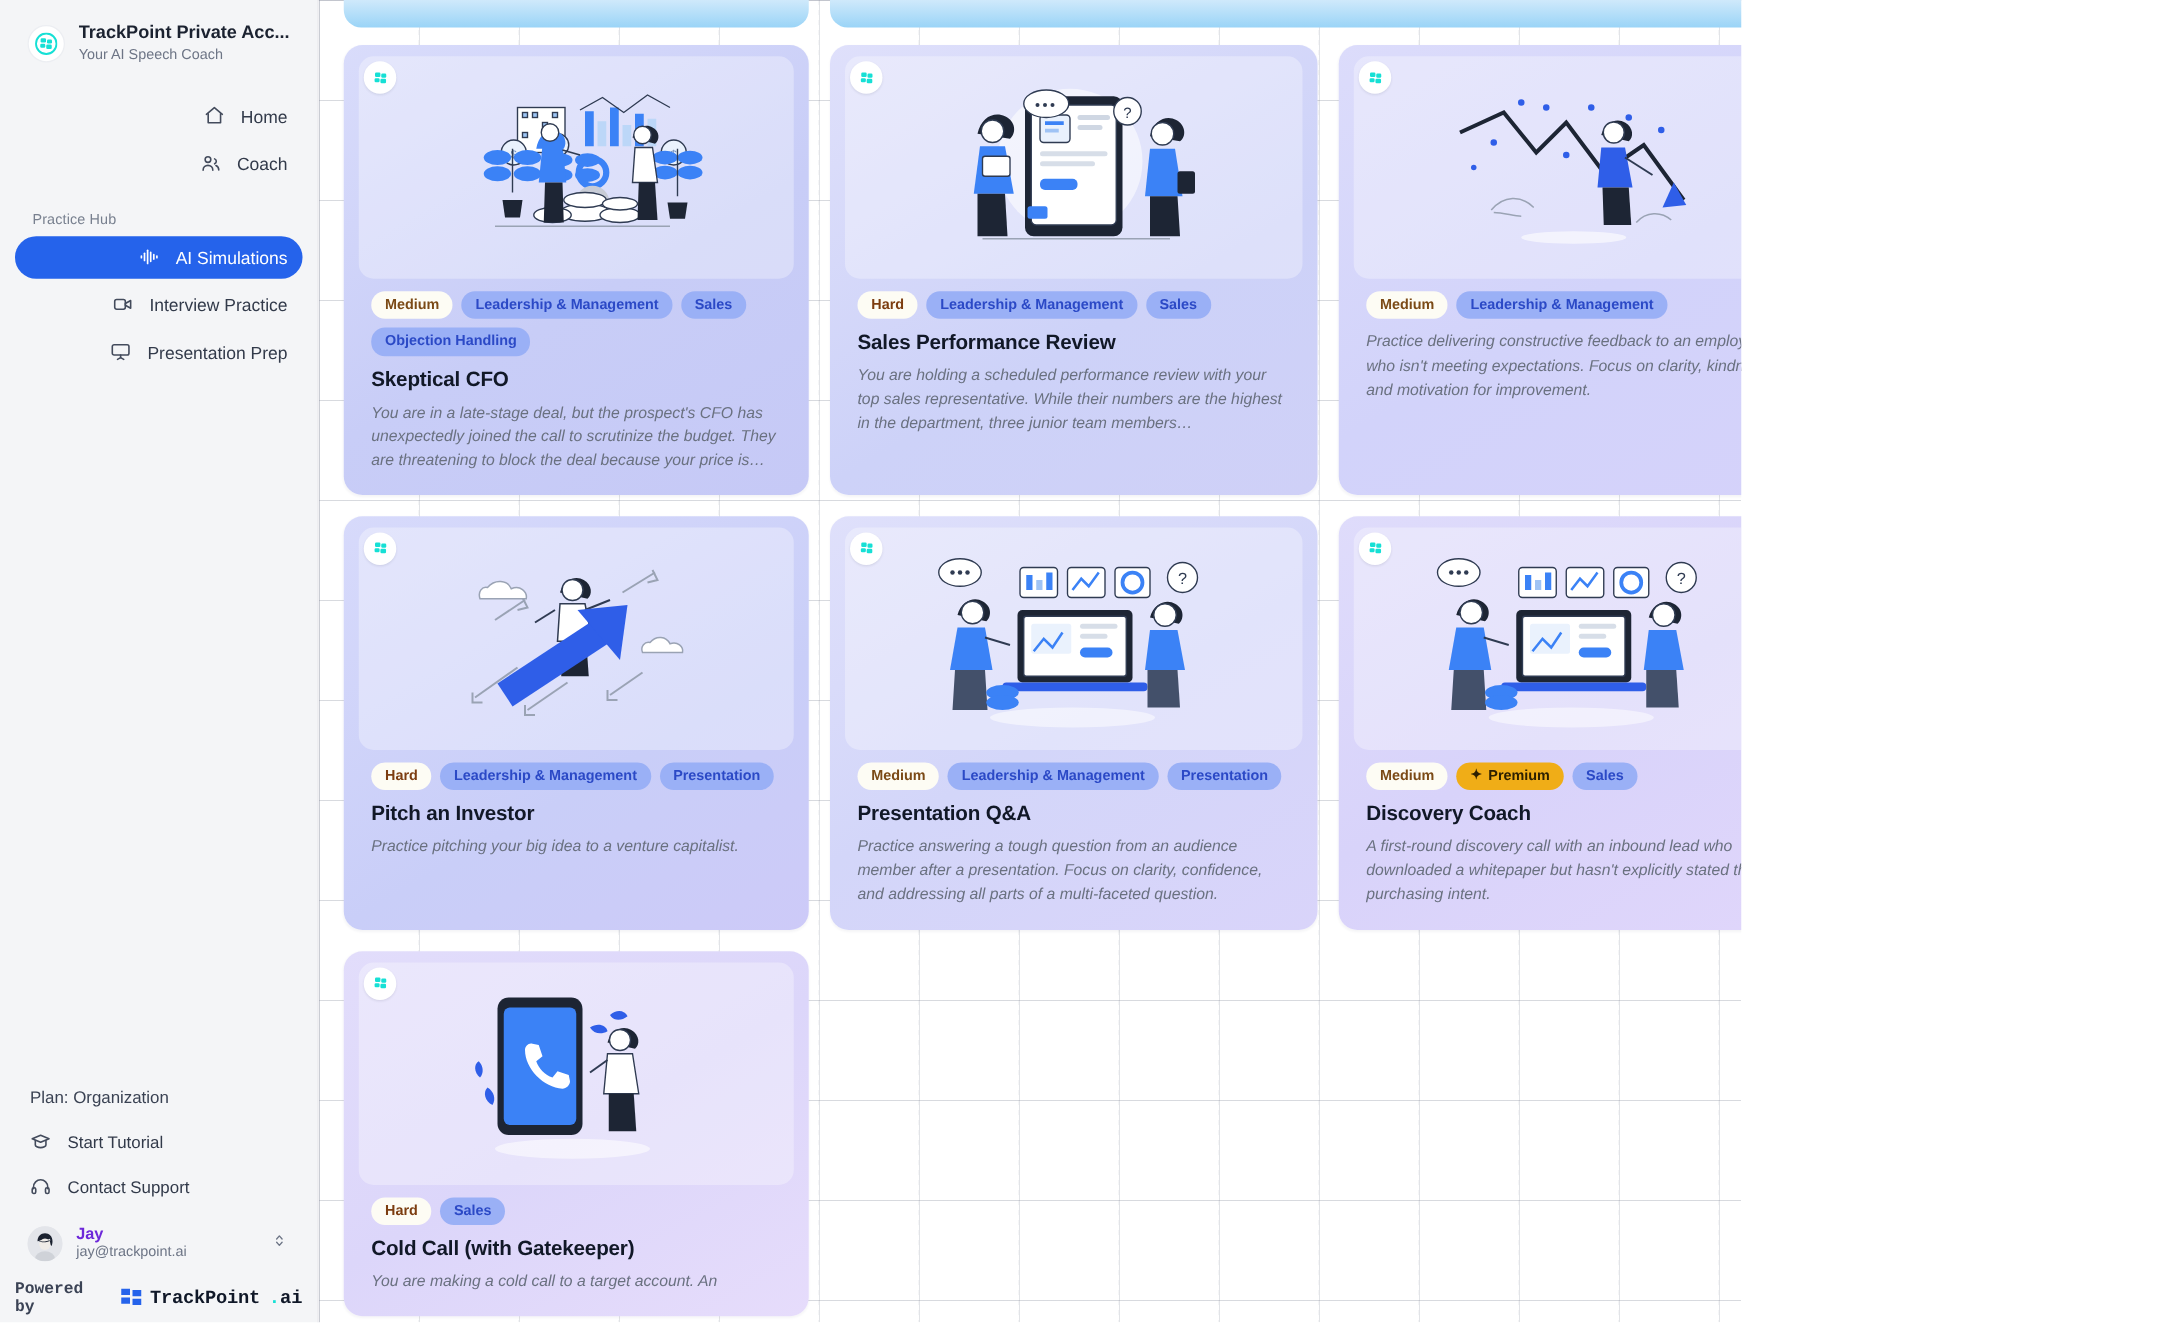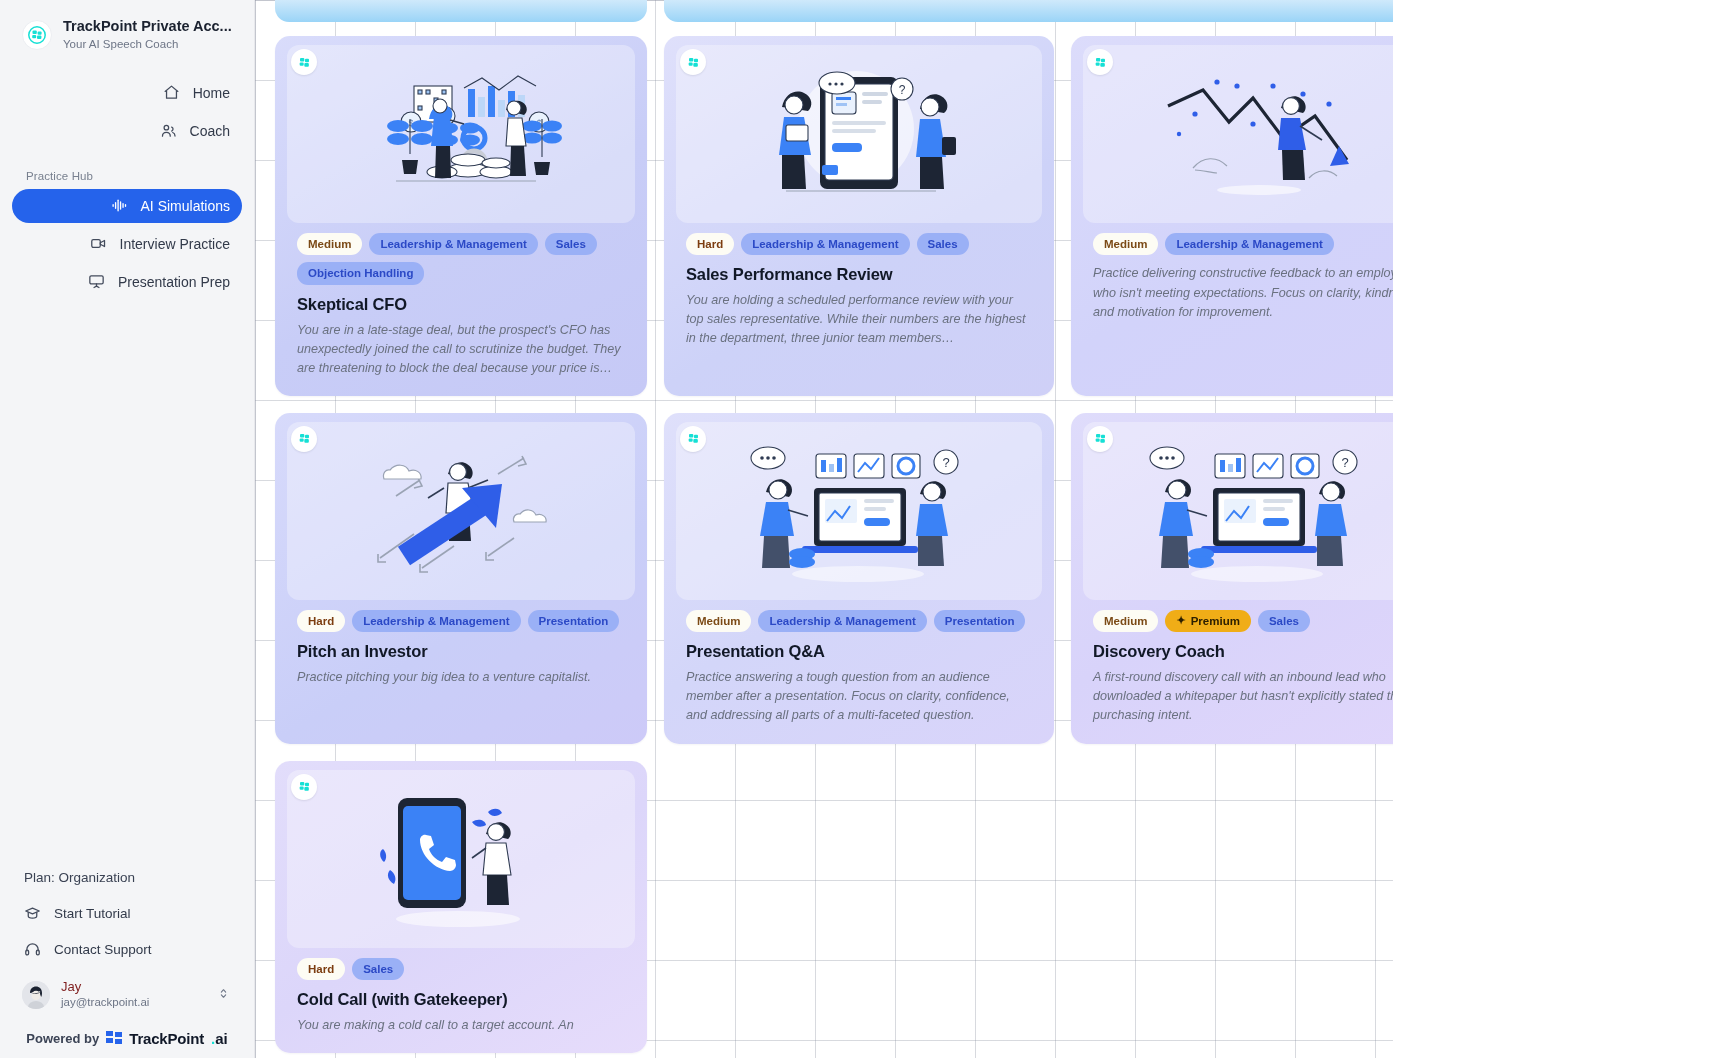--- a/index.html
+++ b/index.html
@@ -62,28 +62,29 @@
   .user-row {
     display: flex; align-items: center; gap: 11px;
     padding: 10px 12px 8px 10px; cursor: pointer;
   }
   .avatar {
     width: 28px; height: 28px; border-radius: 50%; flex: 0 0 28px;
     background: #e3e5ea; overflow: hidden; position: relative;
     display:flex; align-items:flex-end; justify-content:center;
   }
   .user-meta { flex: 1; min-width: 0; }
-  .user-name { font-size: 13px; font-weight: normal; color: #7f1d1d; line-height: 1.2; }
+  .user-name { font-size: 13px; font-weight: bold; color: #6d28d9; line-height: 1.2; }
   .user-mail { font-size: 11.5px; color: #6d7586; line-height: 1.3; }
   .chev-updown { width: 13px; color: #6d7586; flex: 0 0 13px; }
 
   .powered {
     display: flex; align-items: center; justify-content: center; gap: 7px;
     height: 40px; font-size: 13px; color: #3b4355; font-weight: 600;
     border-top: 0;
+    font-family: Liberation Mono, monospace;
   }
   .tp-mark { display: inline-block; width: 16px; height: 14px; position: relative; }
   .tp-mark i { position: absolute; display: block; background: #2563eb; }
   .tp-mark i.a { width: 7px; height: 5px; left: 0; top: 0; }
   .tp-mark i.b { width: 7px; height: 5px; left: 9px; top: 1px; }
   .tp-mark i.c { width: 7px; height: 5px; left: 0; top: 7px; }
   .tp-mark i.d { width: 7px; height: 5px; left: 9px; top: 8px; }
   .tp-word { font-size: 15px; font-weight: bold; color: #101828; letter-spacing: -.2px; }
   .tp-dot { color: #16e0d5; }
   .tp-ai { font-size: 15px; font-weight: bold; color: #101828; }

